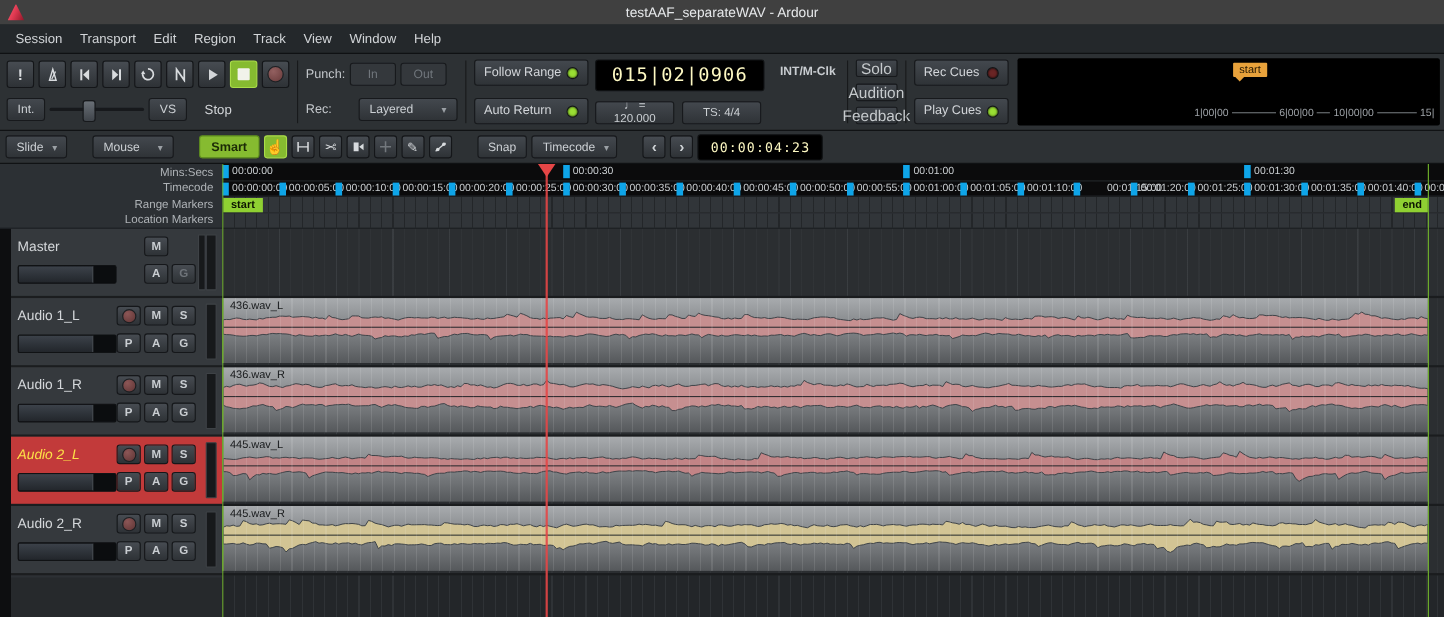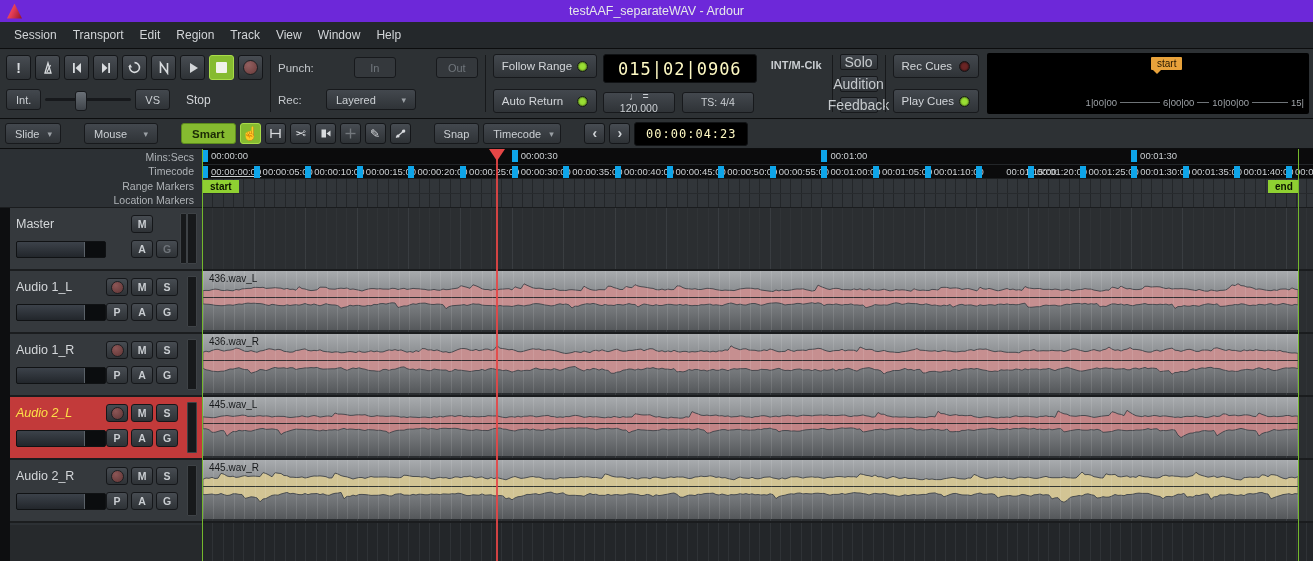--- a/index.html
+++ b/index.html
@@ -1,21 +1,21 @@
 <!DOCTYPE html>
 <html><head>
 <meta charset="utf-8">
 <style>
   html,body{margin:0;padding:0;background:#141517;}
   .app{position:relative;width:1313px;height:561px;overflow:hidden;background:#232629;
        font-family:"Liberation Sans",sans-serif;-webkit-font-smoothing:antialiased;color:#d2d5d8;}
   .mono{font-family:"DejaVu Sans Mono",monospace;}
 
   
-  .titlebar{height:22px;background:#6d28d9;display:flex;align-items:center;position:relative;}
+  .titlebar{height:22px;background:#404040;display:flex;align-items:center;position:relative;}
   .logo{width:15px;height:15px;margin-left:7px;
         background:linear-gradient(115deg,#ff5f72 0%,#e03a52 45%,#8e1627 100%);
         clip-path:polygon(50% 0,100% 100%,0 100%);}
   .title-text{position:absolute;left:0;right:0;text-align:center;font-size:12.5px;color:#e6e8ea;}
 
   
   .menubar{height:26px;background:#24282b;border-bottom:1px solid #0c0d0e;
            display:flex;align-items:center;padding-left:6px;}
   .menu-item{padding:4px 8px;font-size:12px;color:#d2d5d8;cursor:default;}
 
@@ -27,21 +27,21 @@
   .sep{width:1px;background:#17191b;margin:2px 7px;}
   .tbtn{width:25px;height:25px;border-radius:3px;border:1px solid #141619;
         background:linear-gradient(#474c52,#2e3236);display:flex;align-items:center;justify-content:center;
         padding:0;color:#d8dbde;font:bold 13px "Liberation Sans",sans-serif;}
   .tbtn.tactive{background:#86bb30;border-color:#a9dc49;}
   .stop-sq{width:11px;height:11px;background:#f1f2ea;border-radius:1px;display:block;}
   .rec-dot{width:13px;height:13px;border-radius:50%;display:block;border:1px solid #1d1f22;
            background:radial-gradient(circle at 35% 30%,#936060,#683a3a);}
   .smallbtn{height:21px;border-radius:3px;border:1px solid #17191c;background:linear-gradient(#43484e,#2f3337);
             color:#ccd0d4;font-size:11px;padding:0 9px;display:flex;align-items:center;justify-content:center;}
-  .smallbtn.disabled{color:#70767c;background:#34383c;margin-left:36px;}
+  .smallbtn.disabled{color:#70767c;background:#34383c;}
   .drop::after{content:"▾";margin-left:8px;font-size:9px;color:#9ba0a5;}
   .slider{width:86px;height:20px;position:relative;display:flex;align-items:center;}
   .slider .groove{height:3px;width:100%;background:#17191c;border-radius:2px;}
   .slider .handle{position:absolute;left:34%;top:1px;width:10px;height:18px;border-radius:3px;
                   background:linear-gradient(#6a7077,#3f444a);border:1px solid #17191c;}
   .plain-label{font-size:11.5px;color:#c4c8cc;}
   .stop-label{font-size:12px;color:#d2d5d8;margin-left:12px;}
   .ledbtn{height:24px;border-radius:3px;border:1px solid #17191c;background:linear-gradient(#43484e,#2f3337);
           color:#d3d6da;font-size:11.5px;display:flex;align-items:center;justify-content:space-between;
           padding:0 8px;width:104px;box-sizing:border-box;}
@@ -476,21 +476,21 @@
     </div>
 
     <div class="canvas">
       <div class="cr cr-minsecs">
           <span class="tick" style="left: 0px;">00:00:00</span>
           <span class="tick" style="left: 309.7px;">00:00:30</span>
           <span class="tick" style="left: 619.4px;">00:01:00</span>
           <span class="tick" style="left: 929.1px;">00:01:30</span>
         </div>
       <div class="cr cr-timecode">
-          <span class="tick" style="left: 0px; text-decoration: underline;">00:00:00:00</span>
+          <span class="tick" style="left: 0px;">00:00:00:00</span>
           <span class="tick" style="left: 51.62px;">00:00:05:00</span>
           <span class="tick" style="left: 103.24px;">00:00:10:00</span>
           <span class="tick" style="left: 154.86px;">00:00:15:00</span>
           <span class="tick" style="left: 206.48px;">00:00:20:00</span>
           <span class="tick" style="left: 258.1px;">00:00:25:00</span>
           <span class="tick" style="left: 309.72px;">00:00:30:00</span>
           <span class="tick" style="left: 361.34px;">00:00:35:00</span>
           <span class="tick" style="left: 412.96px;">00:00:40:00</span>
           <span class="tick" style="left: 464.58px;">00:00:45:00</span>
           <span class="tick" style="left: 516.2px;">00:00:50:00</span>

